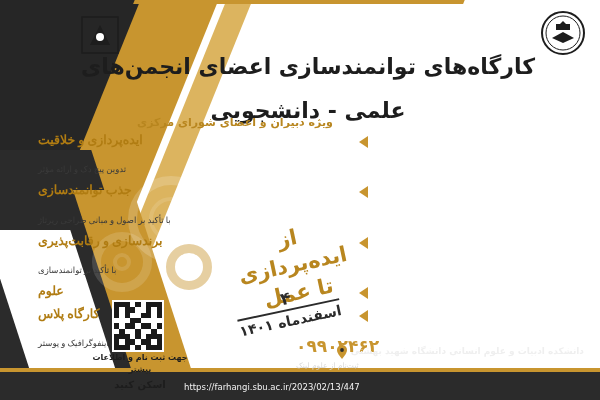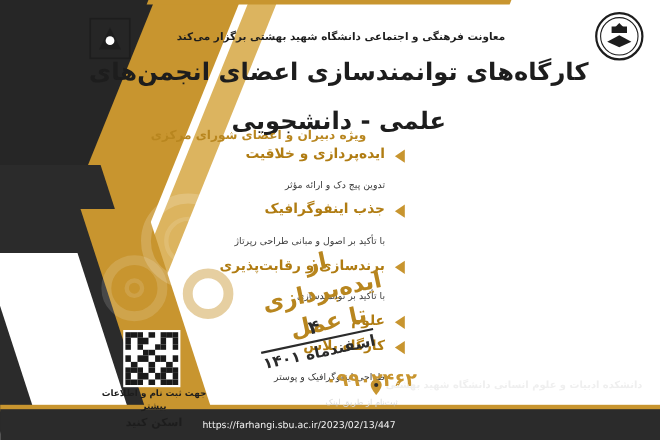--- a/index.html
+++ b/index.html
@@ -149,21 +149,22 @@
   
   .list {
     position: absolute;
     right: 232px; top: 132px;
     width: 330px;
   }
   .item {
     position: relative;
     margin-bottom: 7px;
     padding-right: 18px;
-    text-align: right;
+    text-align: left;
+    font-family: Liberation Serif, serif;
   }
   .item .arrow {
     position: absolute;
     right: 0; top: 4px;
     width: 0; height: 0;
     border-top: 6px solid transparent;
     border-bottom: 6px solid transparent;
     border-right: 9px solid #c8952f;
   }
   .item .head {
@@ -309,38 +310,37 @@
     </svg>
   </div>
   <div class="logo logo-left">
     <svg width="40" height="40" viewBox="0 0 40 40">
       <rect x="2" y="2" width="36" height="36" fill="none" stroke="#1d1d1d" stroke-width="1.5"></rect>
       <path d="M10 30 L20 10 L30 30 Z" fill="#1d1d1d"></path>
       <circle cx="20" cy="22" r="4" fill="#ffffff"></circle>
     </svg>
   </div>
 
-  <div class="organizer">معاونت فرهنگی و اجتماعی دانشگاه شهید بهشتی برگزار می‌کند</div>
 
   <div class="title-main">
     <span>کارگاه‌های توانمندسازی اعضای انجمن‌های</span>
     <span class="line2">علمی - دانشجویی</span>
   </div>
 
   <div class="subtitle">ویژه دبیران و اعضای شورای مرکزی</div>
 
   <div class="list">
     <div class="item">
       <span class="arrow"></span>
       <div class="head">ایده‌پردازی و خلاقیت</div>
       <div class="desc">تدوین پیج دک و ارائه مؤثر</div>
     </div>
     <div class="item">
       <span class="arrow"></span>
-      <div class="head">جذب اینفوگرافیک</div>
+      <div class="head">جذب توانمندسازی</div>
       <div class="desc">با تأکید بر اصول و مبانی طراحی رپرتاژ</div>
     </div>
     <div class="item">
       <span class="arrow"></span>
       <div class="head">برندسازی و رقابت‌پذیری</div>
       <div class="desc">با تأکید بر توانمندسازی</div>
     </div>
     <div class="item">
       <span class="arrow"></span>
       <div class="head">علوم</div>
@@ -442,21 +442,21 @@
         <i class="on"></i>
         <i class="on"></i>
     </div>
   </div>
   <div class="qr-caption">
     <span>جهت ثبت نام و اطلاعات بیشتر</span>
     <span class="big">اسکن کنید</span>
   </div>
 
   <div class="phone">۰۹۹۰۲۴۶۲</div>
-  <div class="phone-note">ثبت‌نام از طریق لینک</div>
+  <div class="phone-note">ثبت‌نام از علوم لینک</div>
 
   <svg class="pin-icon" viewBox="0 0 16 16">
     <path d="M8 1 C5.2 1 3 3.2 3 6 c0 3.6 5 9 5 9 s5-5.4 5-9 C13 3.2 10.8 1 8 1 z" fill="#c8952f"></path>
     <circle cx="8" cy="6" r="1.9" fill="#2b2b2b"></circle>
   </svg>
 
   <div class="venue">دانشکده ادبیات و علوم انسانی دانشگاه شهید بهشتی</div>
   <div class="url">https://farhangi.sbu.ac.ir/2023/02/13/447</div>
 
 </div>

